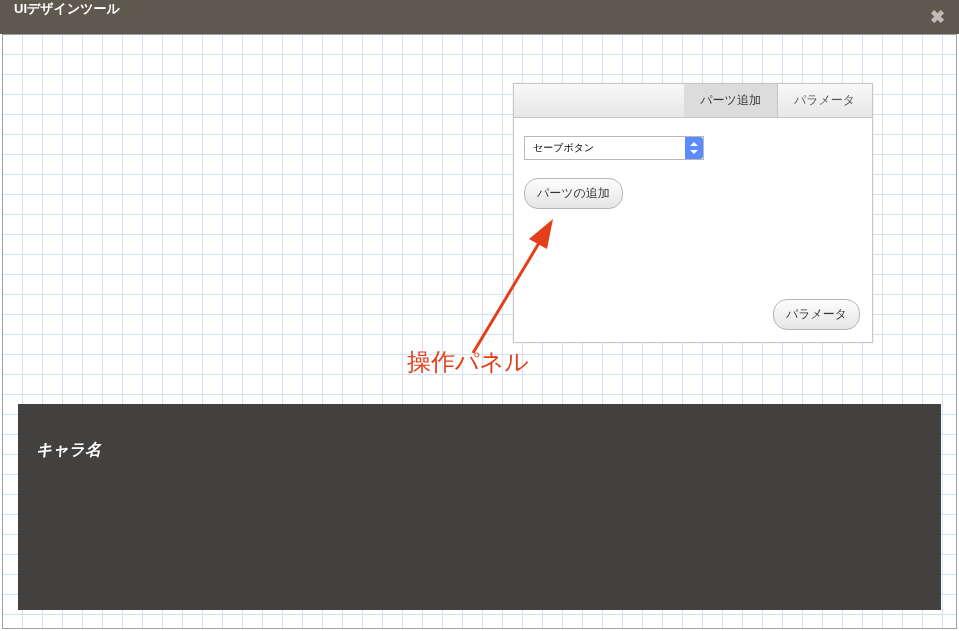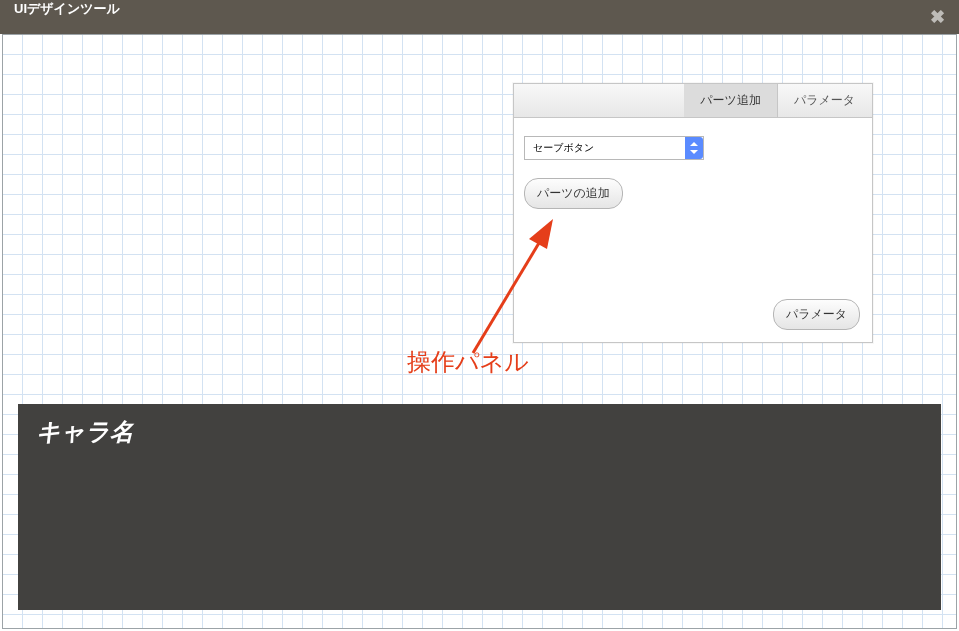--- a/index.html
+++ b/index.html
@@ -144,24 +144,25 @@
     position: absolute;
     left: 15px;
     top: 369px;
     width: 923px;
     height: 206px;
     background: #42413f;
   }
   .dialog-name {
     padding: 12px 18px 6px 18px;
     color: #fff;
-    font-size: 24px;
+    font-size: 16px;
     font-weight: bold;
     font-style: italic;
     font-family: "Hiragino Mincho Pro", "Yu Mincho", serif;
+    margin-top: 24px;
   }
 </style>
 </head>
 <body>
 
 <div class="titlebar">
   <span>UIデザインツール</span>
   <span class="close">✖</span>
 </div>
 

